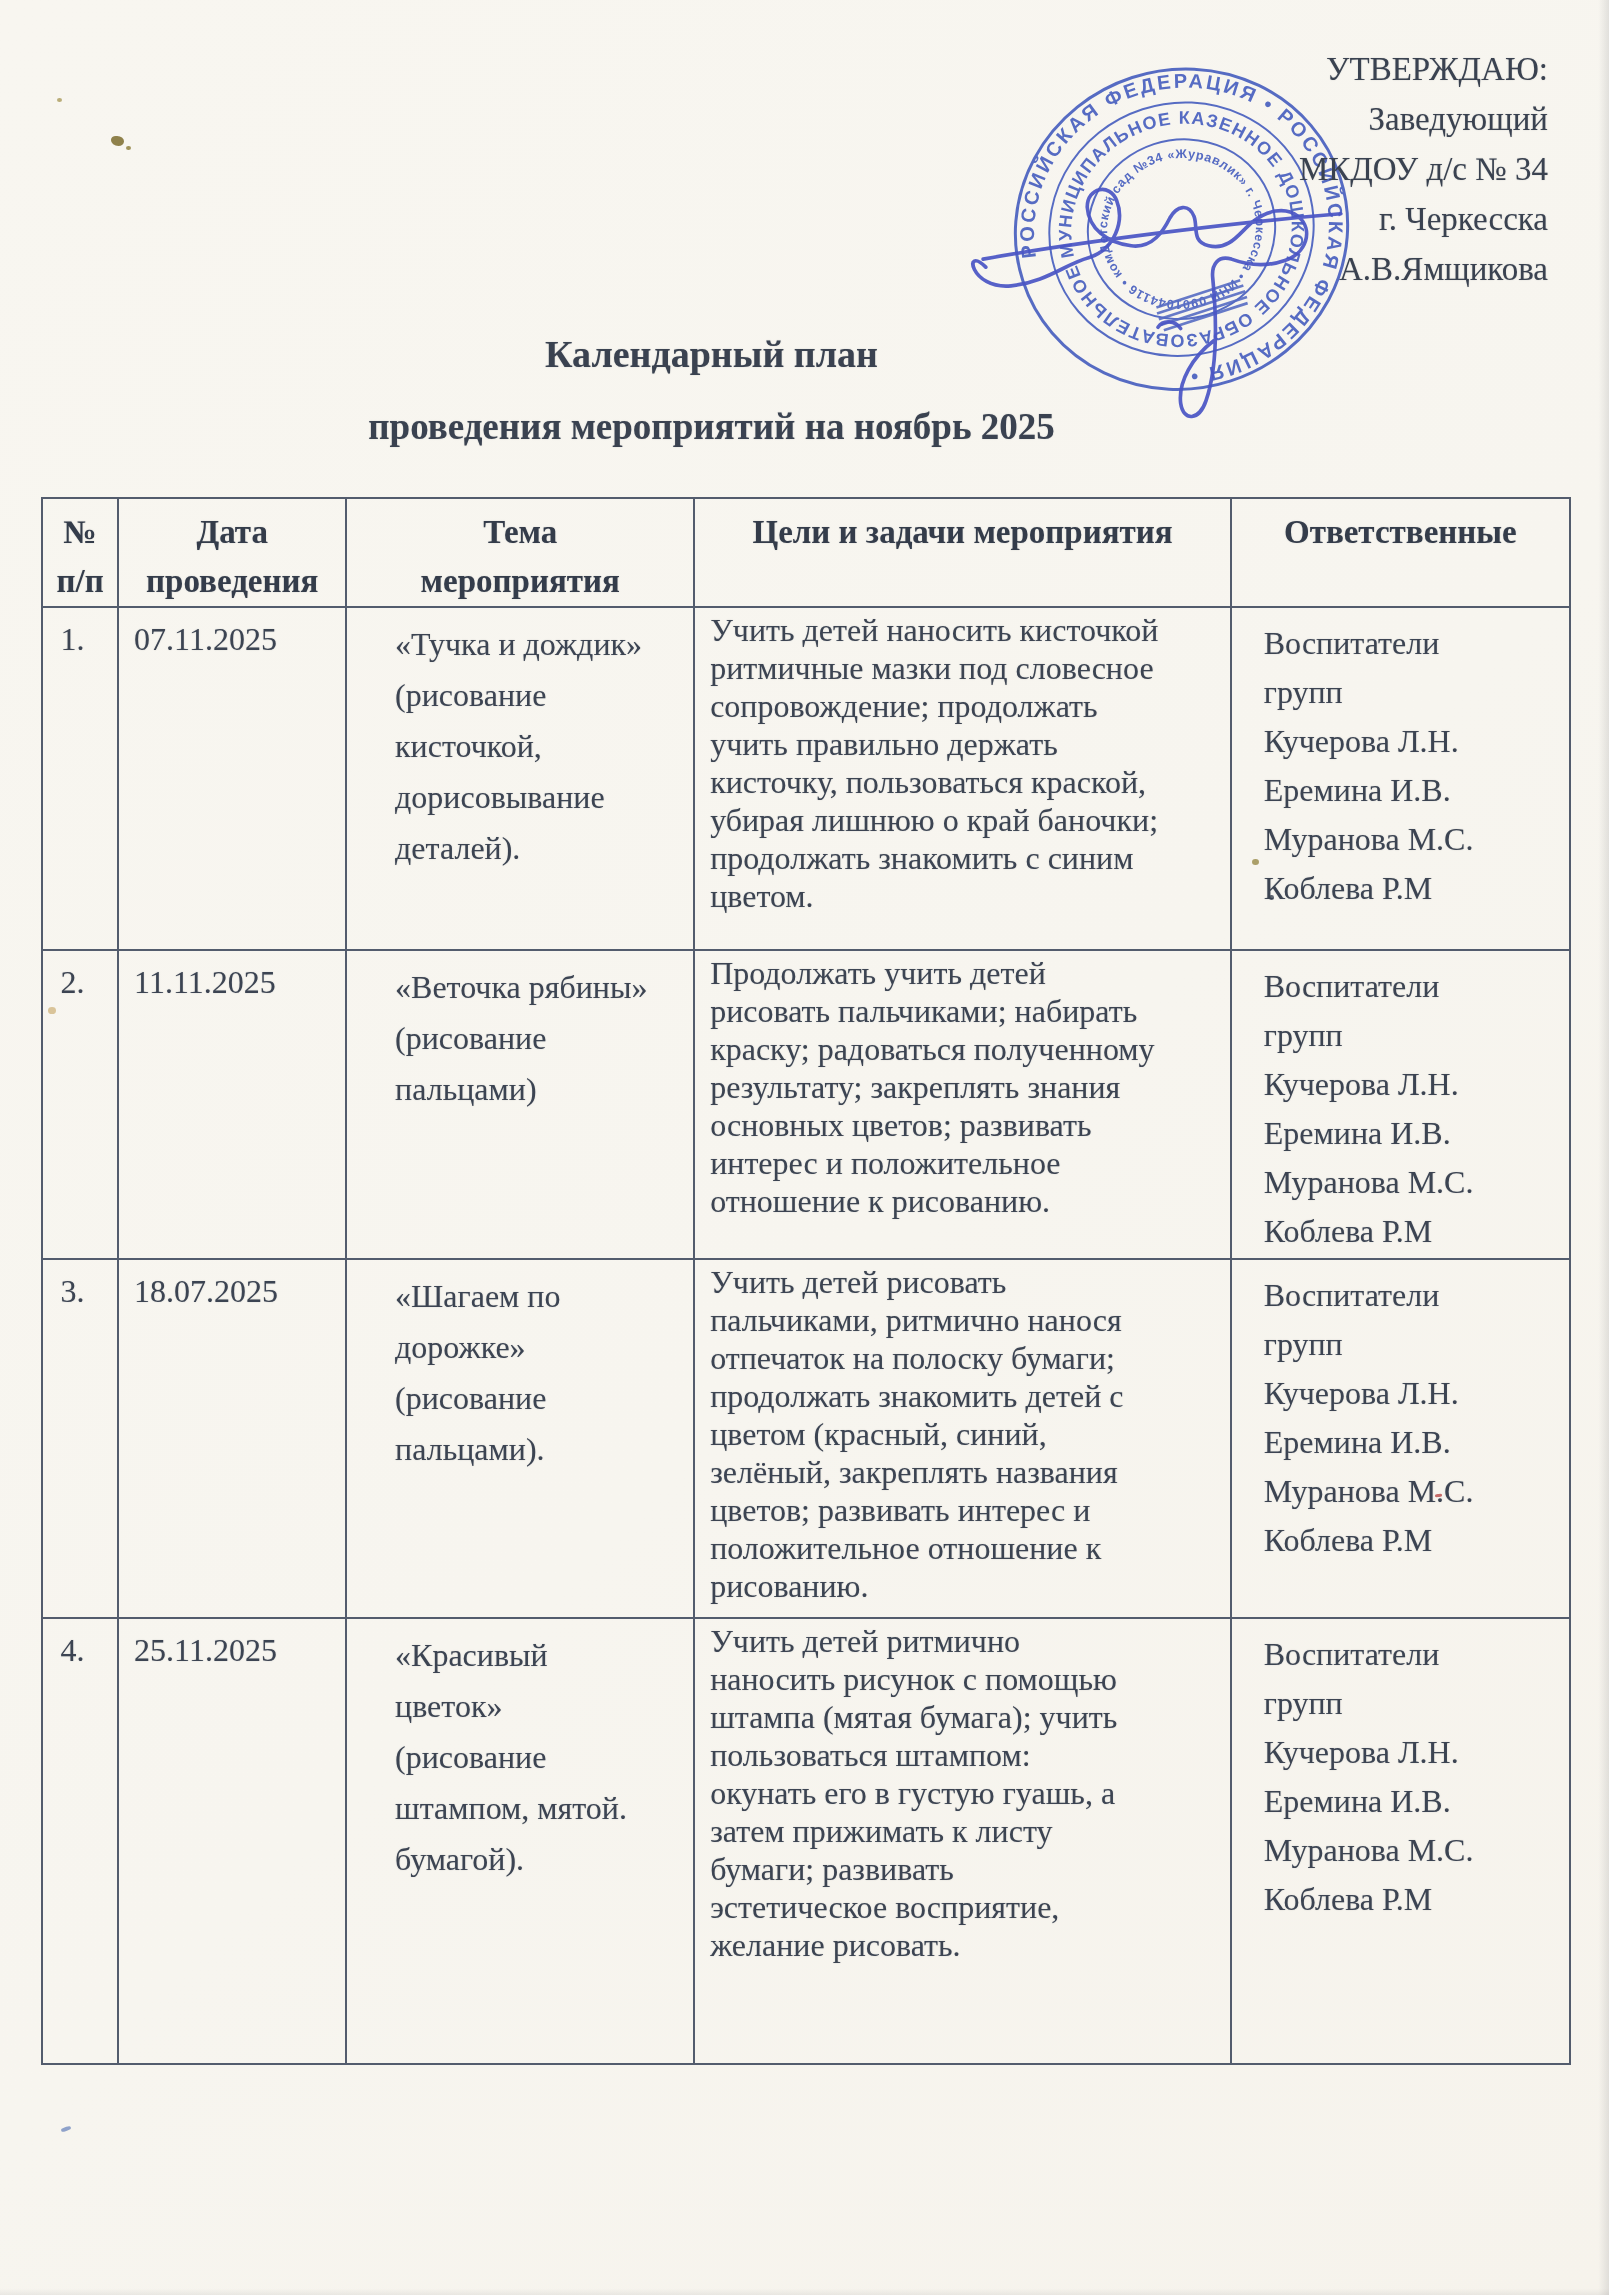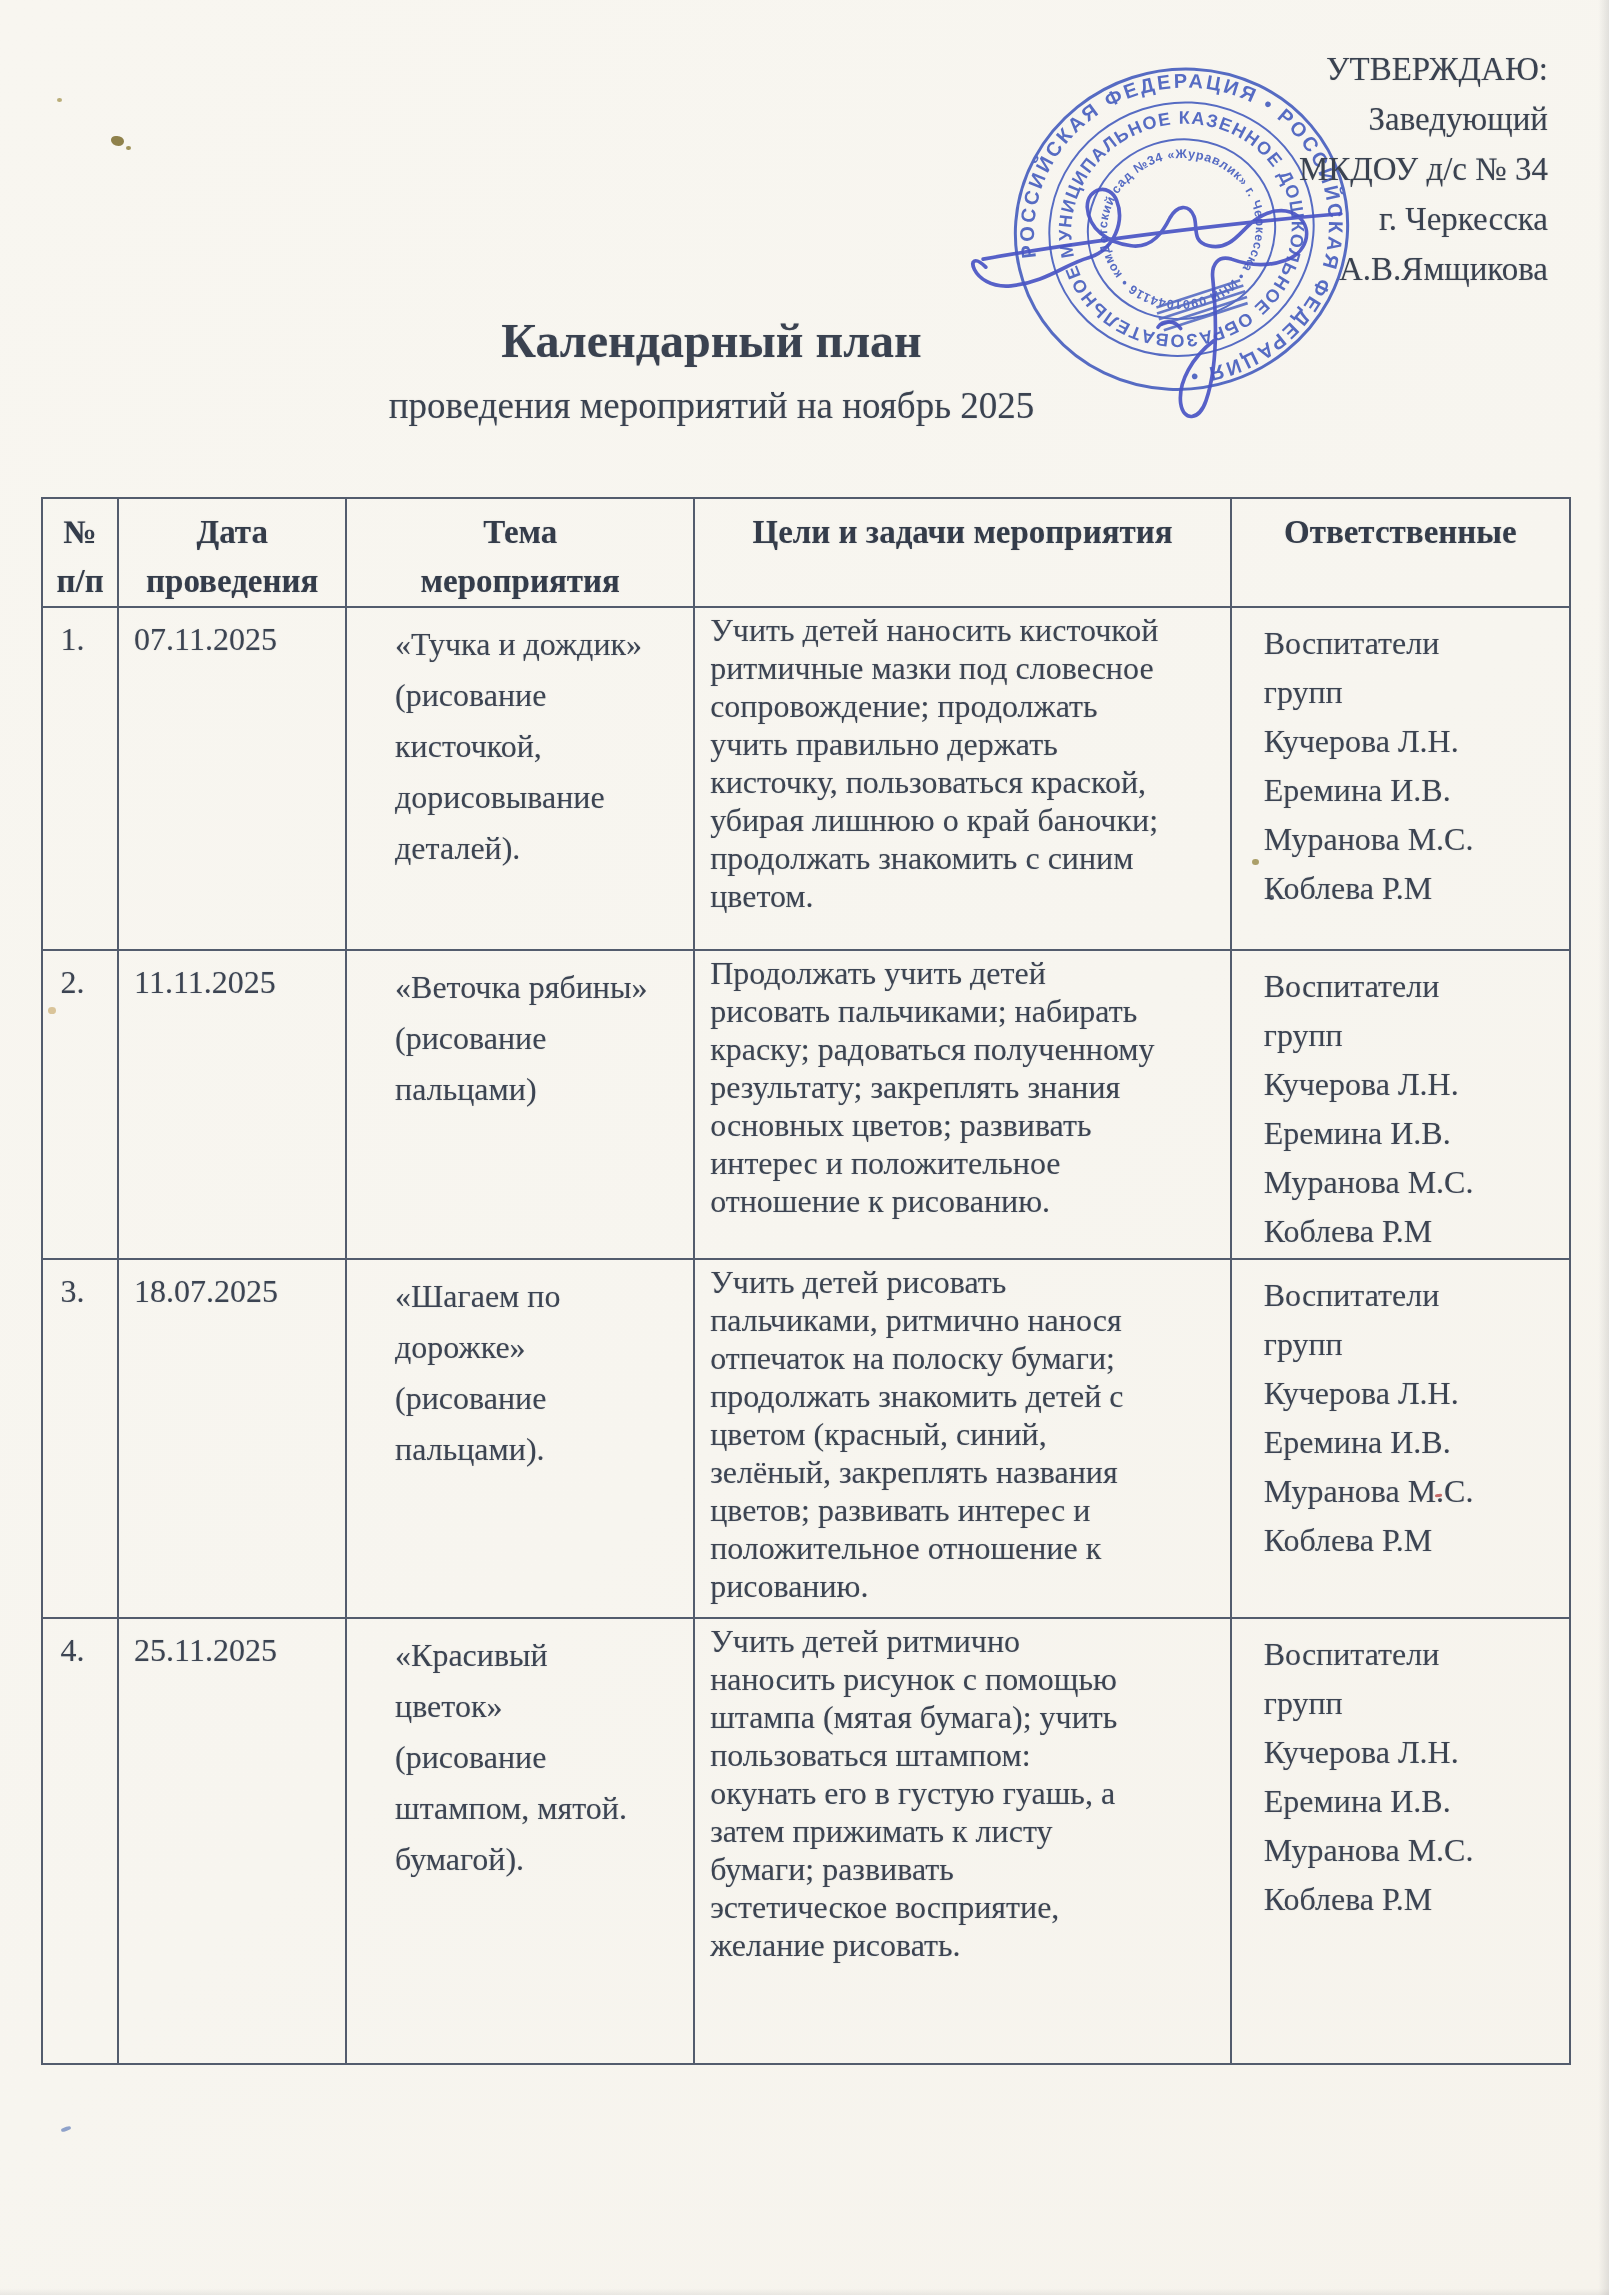--- a/index.html
+++ b/index.html
@@ -18,22 +18,22 @@
   .txt{ text-shadow:0 0 1.3px rgba(59,67,82,.28); }
 
   
   .approval{
     position:absolute;top:44px;right:61px;text-align:right;
     font-size:33px;line-height:50px;color:#3a4250;z-index:3;
   }
 
   
   .title-wrap{position:absolute;top:313px;left:0;width:1423px;text-align:center;z-index:3;}
-  .title-line1{font-size:48px;font-weight:bold;color:#3a4250;}
-  .title-line2{font-size:37px;font-weight:normal;color:#3a4250;margin-top:16px;}
+  .title-line1{font-size:38px;font-weight:bold;color:#3a4250;margin-top:19px;}
+  .title-line2{font-size:37px;font-weight:bold;color:#3a4250;margin-top:29px;}
 
   
   .stamp{position:absolute;left:1001px;top:61px;z-index:1;opacity:.88;}
   .stamp text{font-family:"Liberation Sans","DejaVu Sans",sans-serif;font-weight:bold;}
   .signature{position:absolute;left:947px;top:159px;z-index:2;opacity:.92;}
 
   
   table.plan{
     position:absolute;left:41px;top:497px;width:1530px;height:1549px;
     border-collapse:collapse;table-layout:fixed;z-index:3;

